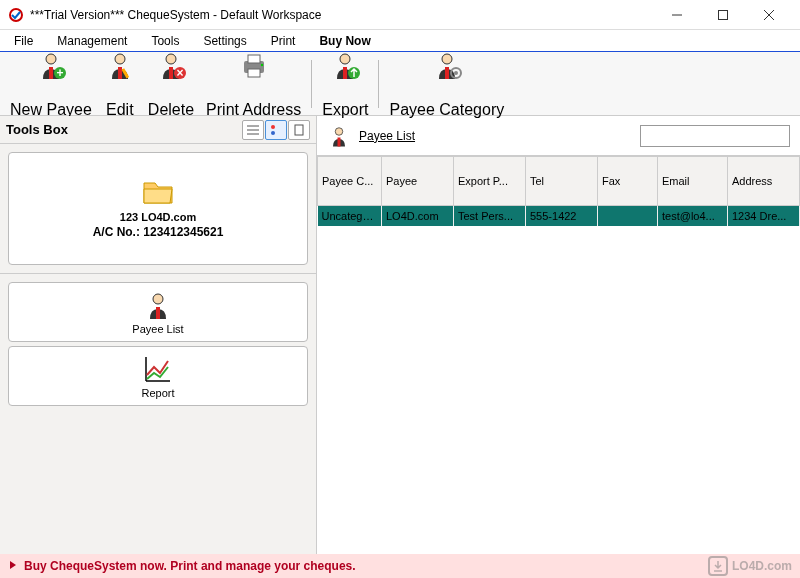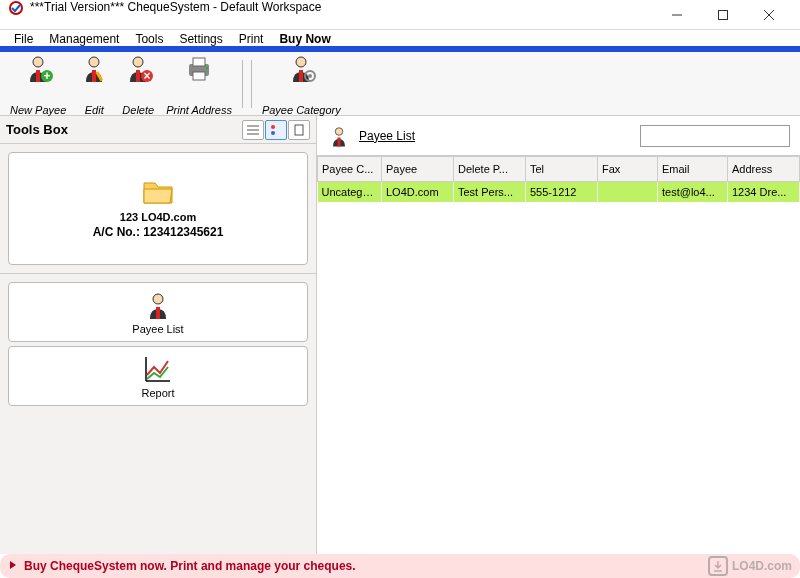--- a/index.html
+++ b/index.html
@@ -1,35 +1,35 @@
 <!DOCTYPE html>
 <html><head>
 <meta charset="utf-8">
 <style>
 * { box-sizing: border-box; margin: 0; padding: 0; font-family: "Segoe UI", Tahoma, sans-serif; font-size: 12px; }
 body { background: #fff; width: 800px; height: 578px; overflow: hidden; position: relative; }
 
 
-.titlebar { height: 30px; display: flex; align-items: flex-start; padding: 0 8px; border-bottom: 1px solid #ddd; }
+.titlebar { height: 30px; display: flex; align-items: center; padding: 0 8px; border-bottom: 1px solid #ddd; }
 .titlebar .app-icon { width: 16px; height: 16px; margin-right: 6px; }
 .titlebar .title { flex: 1; font-size: 12px; }
 .win-controls { display: flex; gap: 0; }
 .win-btn { width: 46px; height: 30px; display: flex; align-items: center; justify-content: center; background: transparent; border: none; }
 .win-btn svg { stroke: #333; stroke-width: 1; fill: none; }
 
 
-.menubar { height: 22px; display: flex; align-items: flex-start; padding: 0 6px; gap: 0; border-bottom: 6px solid #1d4ed8; }
+.menubar { height: 22px; display: flex; align-items: center; padding: 0 6px; gap: 8px; border-bottom: 1px solid #1d4ed8; }
 .menubar .menu-item { padding: 2px 8px; font-size: 12px; }
 .menubar .buy-now { color: #000000; font-weight: bold; }
 
 
 .toolbar { height: 64px; display: flex; align-items: center; padding: 2px 4px; border-bottom: 1px solid #ccc; background: #f7f7f7; }
 .tool-btn { display: flex; flex-direction: column; align-items: center; justify-content: center; padding: 2px 6px; border: none; background: transparent; height: 60px; }
 .tool-btn .icon { width: 32px; height: 32px; display: flex; align-items: center; justify-content: center; }
-.tool-btn .label { font-size: 11px; margin-top: 20px; white-space: nowrap; font-style: italic; }
+.tool-btn .label { font-size: 16px; margin-top: 20px; white-space: nowrap; }
 .tool-sep { width: 1px; height: 48px; background: #bbb; margin: 0 4px; }
 
 
 .main { display: flex; height: calc(578px - 30px - 22px - 64px - 24px); }
 .left-panel { width: 340px; display: flex; flex-direction: column; }
 .right-panel { flex: 1; display: flex; flex-direction: column; border-left: 1px solid #ccc; }
 
 
 .toolsbox-header { height: 28px; background: #f3f2f0; border-bottom: 1px solid #ccc; display: flex; align-items: center; padding: 0 6px; }
 .toolsbox-header .title { font-weight: bold; font-size: 13px; flex: 1; }
@@ -50,26 +50,26 @@
 .nav-card .label { font-size: 11px; margin-top: 2px; }
 
 
 .list-header { height: 40px; display: flex; align-items: center; padding: 0 10px; border-bottom: 1px solid #ccc; gap: 8px; }
 .list-header .person { width: 24px; height: 28px; }
 .list-header .title { font-size: 12px; text-decoration: underline; flex: 1; }
 .list-header .search { width: 150px; height: 22px; border: 1px solid #999; padding: 0 4px; }
 
 
 .table { width: 100%; border-collapse: collapse; table-layout: fixed; }
-.table th { background: #f3f2f0; border: 1px solid #ccc; padding: 6px 4px; text-align: left; font-weight: normal; font-size: 11px; height: 24px; white-space: nowrap; overflow: hidden; text-overflow: ellipsis; }
-.table td { border-right: 1px solid #eee; padding: 2px 4px; font-size: 11px; height: 20px; white-space: nowrap; overflow: hidden; text-overflow: ellipsis; background: #bef264; margin-left: 36px; }
+.table th { background: #f3f2f0; border: 1px solid #ccc; padding: 18px 4px; text-align: left; font-weight: normal; font-size: 11px; height: 24px; white-space: nowrap; overflow: hidden; text-overflow: ellipsis; }
+.table td { border-right: 1px solid #eee; padding: 2px 4px; font-size: 11px; height: 20px; white-space: nowrap; overflow: hidden; text-overflow: ellipsis; background: #0f766e; margin-left: 36px; }
 .table-wrap { flex: 1; overflow: auto; position: relative; }
 
 
-.statusbar { height: 24px; background: #ffe0e0; display: flex; align-items: center; padding: 0 8px; color: #b00020; font-weight: bold; font-size: 12px; border-radius: 10px; }
+.statusbar { height: 24px; background: #ffe0e0; display: flex; align-items: center; padding: 0 8px; color: #b00020; font-weight: bold; font-size: 12px; }
 .statusbar .arrow { margin-right: 6px; }
 
 
 .watermark { position: absolute; right: 8px; bottom: 2px; display:flex; align-items:center; gap:4px; color: rgba(120,120,120,0.5); font-size: 16px; font-weight: bold; pointer-events: none; }
 .watermark .dl-ico { width:20px; height:20px; border:2px solid rgba(120,120,120,0.5); border-radius:4px; display:flex; align-items:center; justify-content:center;}
 </style>
 </head>
 <body>
 
 <div class="titlebar">
@@ -150,20 +150,32 @@
       <svg width="32" height="32" viewBox="0 0 32 32">
           <rect x="6" y="12" width="20" height="12" fill="#888" rx="2"></rect>
           <rect x="10" y="6" width="12" height="8" fill="#fff" stroke="#666"></rect>
           <rect x="10" y="20" width="12" height="8" fill="#fff" stroke="#666"></rect>
           <circle cx="24" cy="16" r="1.2" fill="#0c0"></circle>
         </svg>
     </span>
     <span class="label">Print Address</span>
   </button>
   <div class="tool-sep"></div>
+  <button class="tool-btn">
+    <span class="icon">
+      <svg width="32" height="32" viewBox="0 0 32 32">
+          <circle cx="16" cy="10" r="5" fill="#f9d9b0" stroke="#333"></circle>
+          <path d="M8 30 Q8 20 16 20 Q24 20 24 30" fill="#333"></path>
+          <rect x="14" y="18" width="4" height="12" fill="#d22"></rect>
+          <circle cx="25" cy="24" r="6" fill="#3a3"></circle>
+          <path d="M25 28 L25 20 M22 23 L25 20 L28 23" stroke="#fff" stroke-width="1.5" fill="none"></path>
+        </svg>
+    </span>
+    <span class="label">Export</span>
+  </button>
   <div class="tool-sep"></div>
   <button class="tool-btn">
     <span class="icon">
       <svg width="32" height="32" viewBox="0 0 32 32">
           <circle cx="16" cy="10" r="5" fill="#f9d9b0" stroke="#333"></circle>
           <path d="M8 30 Q8 20 16 20 Q24 20 24 30" fill="#333"></path>
           <rect x="14" y="18" width="4" height="12" fill="#d22"></rect>
           <circle cx="25" cy="24" r="5" fill="none" stroke="#888" stroke-width="2"></circle>
           <circle cx="25" cy="24" r="2" fill="#888"></circle>
         </svg>
@@ -254,33 +266,33 @@
             <col style="width:72px">
             <col style="width:72px">
             <col style="width:60px">
             <col style="width:70px">
             <col style="width:72px">
           </colgroup>
         <thead>
           <tr>
             <th>Payee C...</th>
             <th>Payee</th>
-            <th>Delete P...</th>
+            <th>Export P...</th>
             <th>Tel</th>
             <th>Fax</th>
             <th>Email</th>
             <th>Address</th>
           </tr>
         </thead>
         <tbody>
           <tr>
             <td>Uncatego...</td>
             <td>LO4D.com</td>
             <td>Test Pers...</td>
-            <td>555-1212</td>
+            <td>555-1422</td>
             <td></td>
             <td>test@lo4...</td>
             <td>1234 Dre...</td>
           </tr>
         </tbody>
       </table>
     </div>
   </div>
 </div>
 

